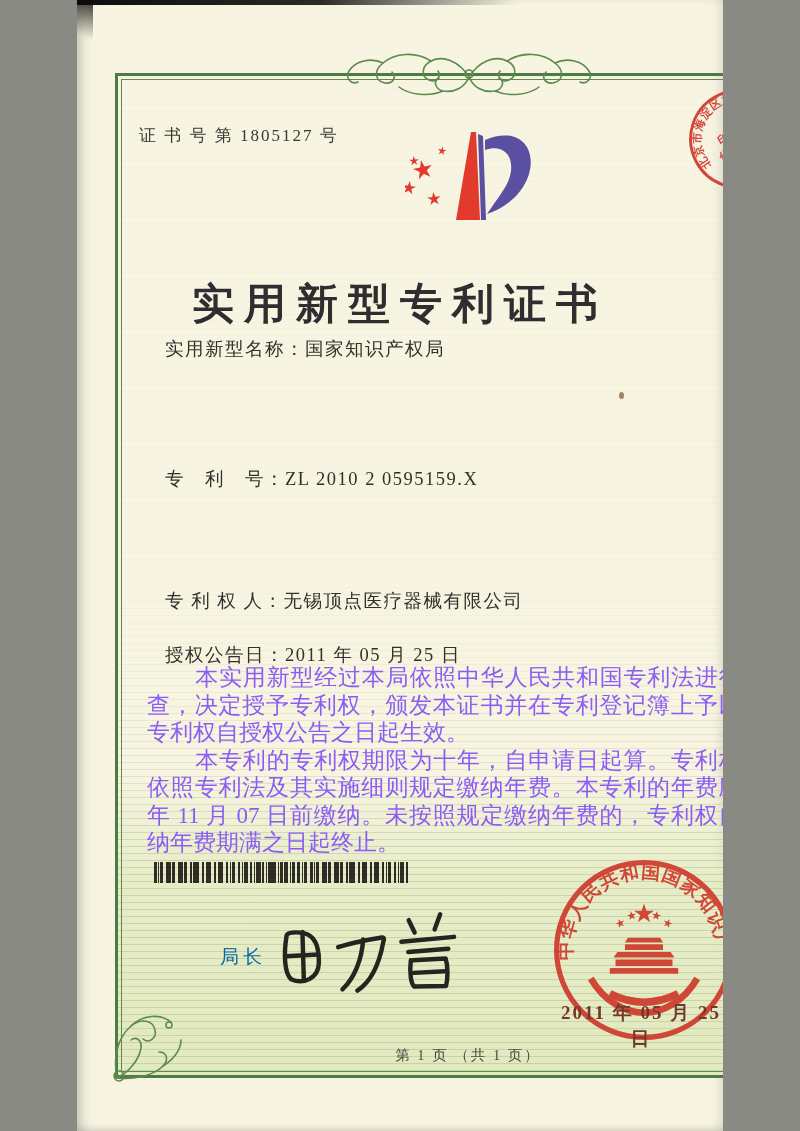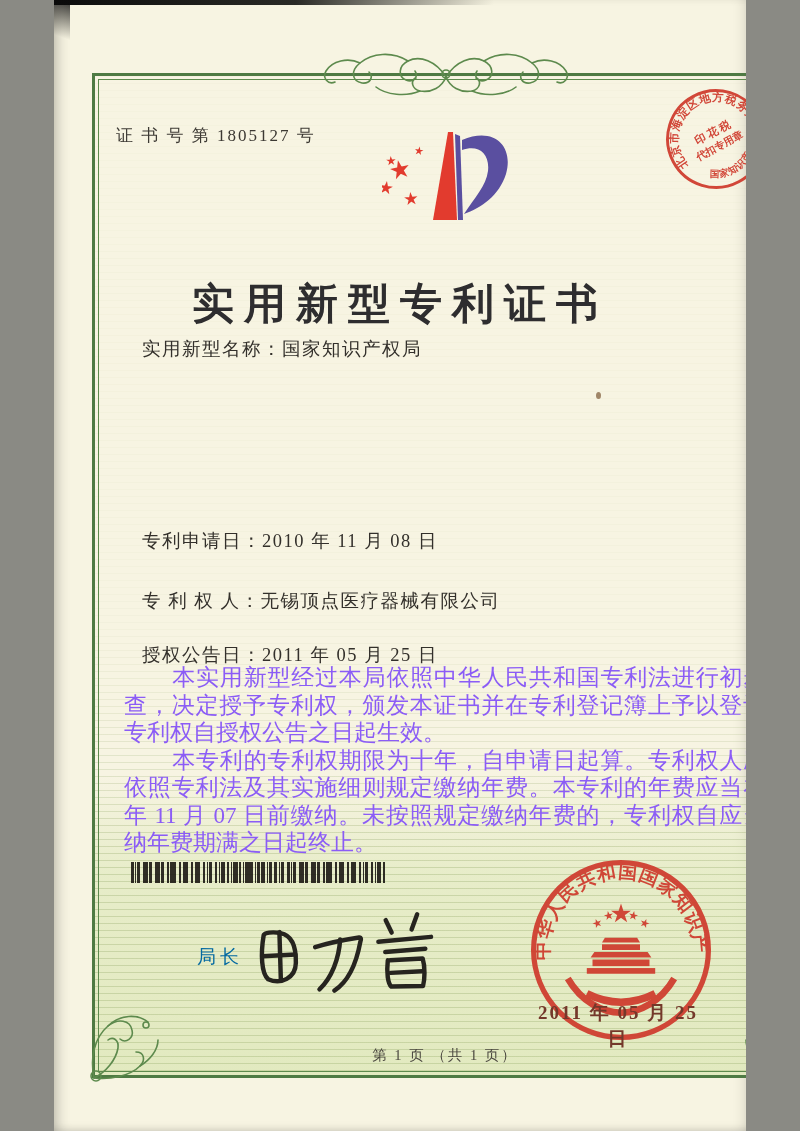--- a/index.html
+++ b/index.html
@@ -4,21 +4,20 @@
 <style>
   html,body{margin:0;padding:0;background:#8a8a84;}
   .page{
     position:relative;width:646px;height:1131px;margin:0 auto;
     background:#f7f4e2;
     font-family:"Liberation Serif","DejaVu Serif",serif;
     color:#35322e;overflow:hidden;
     box-shadow:inset 10px 0 14px -8px rgba(0,0,0,.28),
                inset -10px 0 14px -10px rgba(0,0,0,.16),
                inset 0 -8px 10px -7px rgba(0,0,0,.14);
-    padding-left:46px;
   }
   
   .edge-top{position:absolute;top:0;left:0;width:440px;height:5px;
     background:linear-gradient(90deg,#0c0c0c 0%,#2a2a26 55%,rgba(0,0,0,0) 100%);}
   .edge-corner{position:absolute;top:0;left:0;width:16px;height:52px;
     background:linear-gradient(200deg,rgba(10,10,10,.85),rgba(0,0,0,0) 70%);}
   .speck{position:absolute;left:542px;top:392px;width:5px;height:7px;border-radius:50%;
     background:#8a6a4a;opacity:.8;}
 
   
@@ -159,21 +158,21 @@
         <textPath href="#taxArcBottom" startOffset="4%">国家知识产权局</textPath>
       </text>
       <text x="75" y="70" text-anchor="middle" font-size="15">印 花 税</text>
       <text x="75" y="90" text-anchor="middle" font-size="14">代扣专用章</text>
     </g>
   </svg>
 
   <div class="title">实用新型专利证书</div>
 
   <div class="field" style="top:336px"><span>实用新型名称：</span><span>国家知识产权局</span></div>
-  <div class="field" style="top:528px"><span>专利申请日：</span><span>2010 年 11 月 08 日</span></div>
+  <div class="field" style="top:466px"><span>专　利　号：</span><span>ZL 2010 2 0595159.X</span></div>
   <div class="field" style="top:588px"><span>专 利 权 人：</span><span>无锡顶点医疗器械有限公司</span></div>
   <div class="field" style="top:642px"><span>授权公告日：</span><span>2011 年 05 月 25 日</span></div>
 
   <div class="body-text">
     <p>本实用新型经过本局依照中华人民共和国专利法进行初步审查，决定授予专利权，颁发本证书并在专利登记簿上予以登记。专利权自授权公告之日起生效。</p>
     <p>本专利的专利权期限为十年，自申请日起算。专利权人应当依照专利法及其实施细则规定缴纳年费。本专利的年费应当在每年 11 月 07 日前缴纳。未按照规定缴纳年费的，专利权自应当缴纳年费期满之日起终止。</p>
   </div>
 
   <div class="barcode"></div>
 

